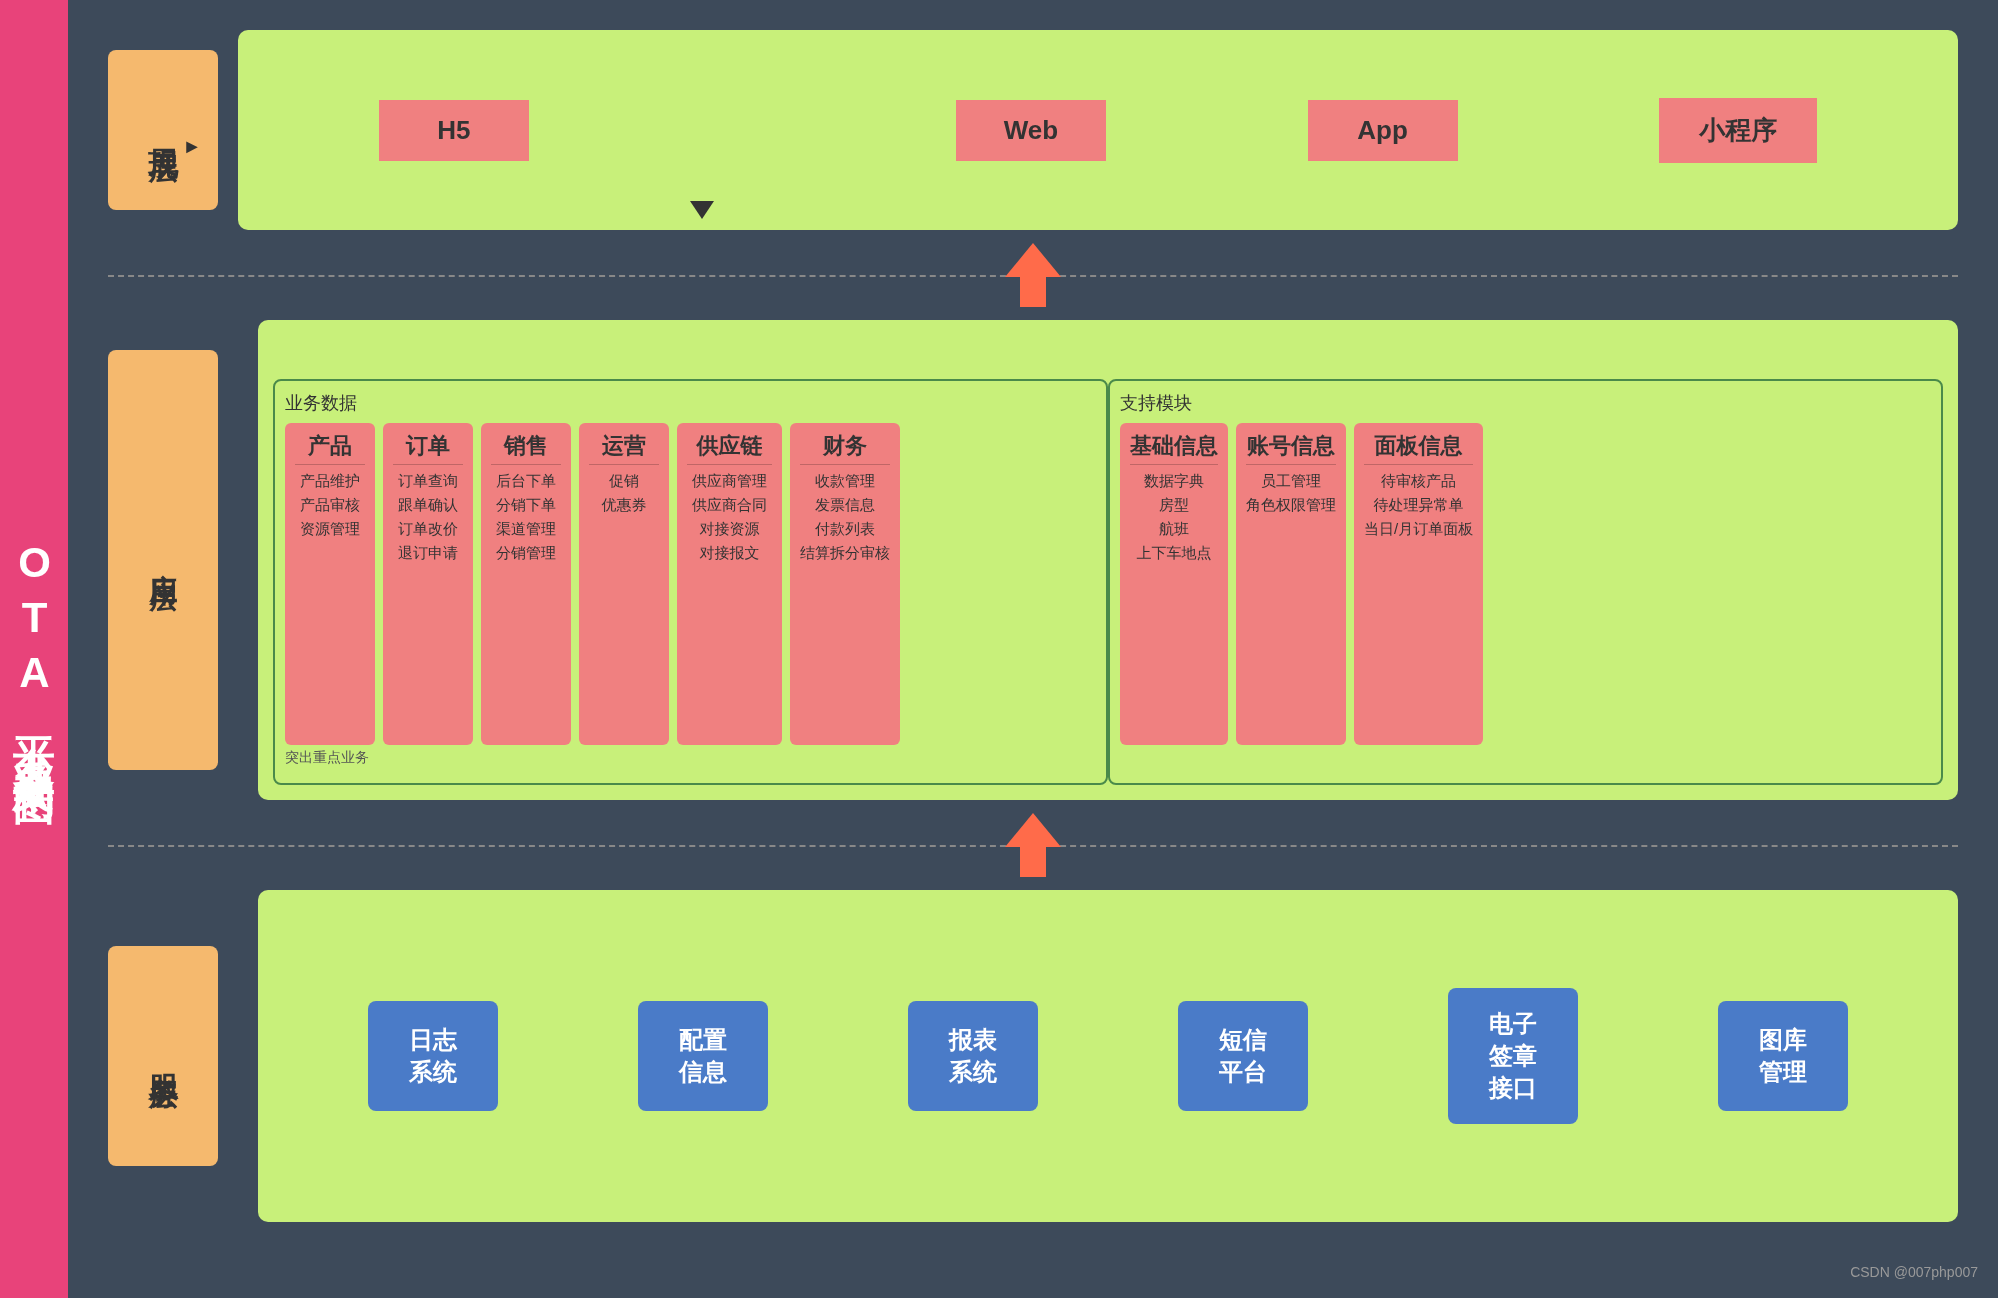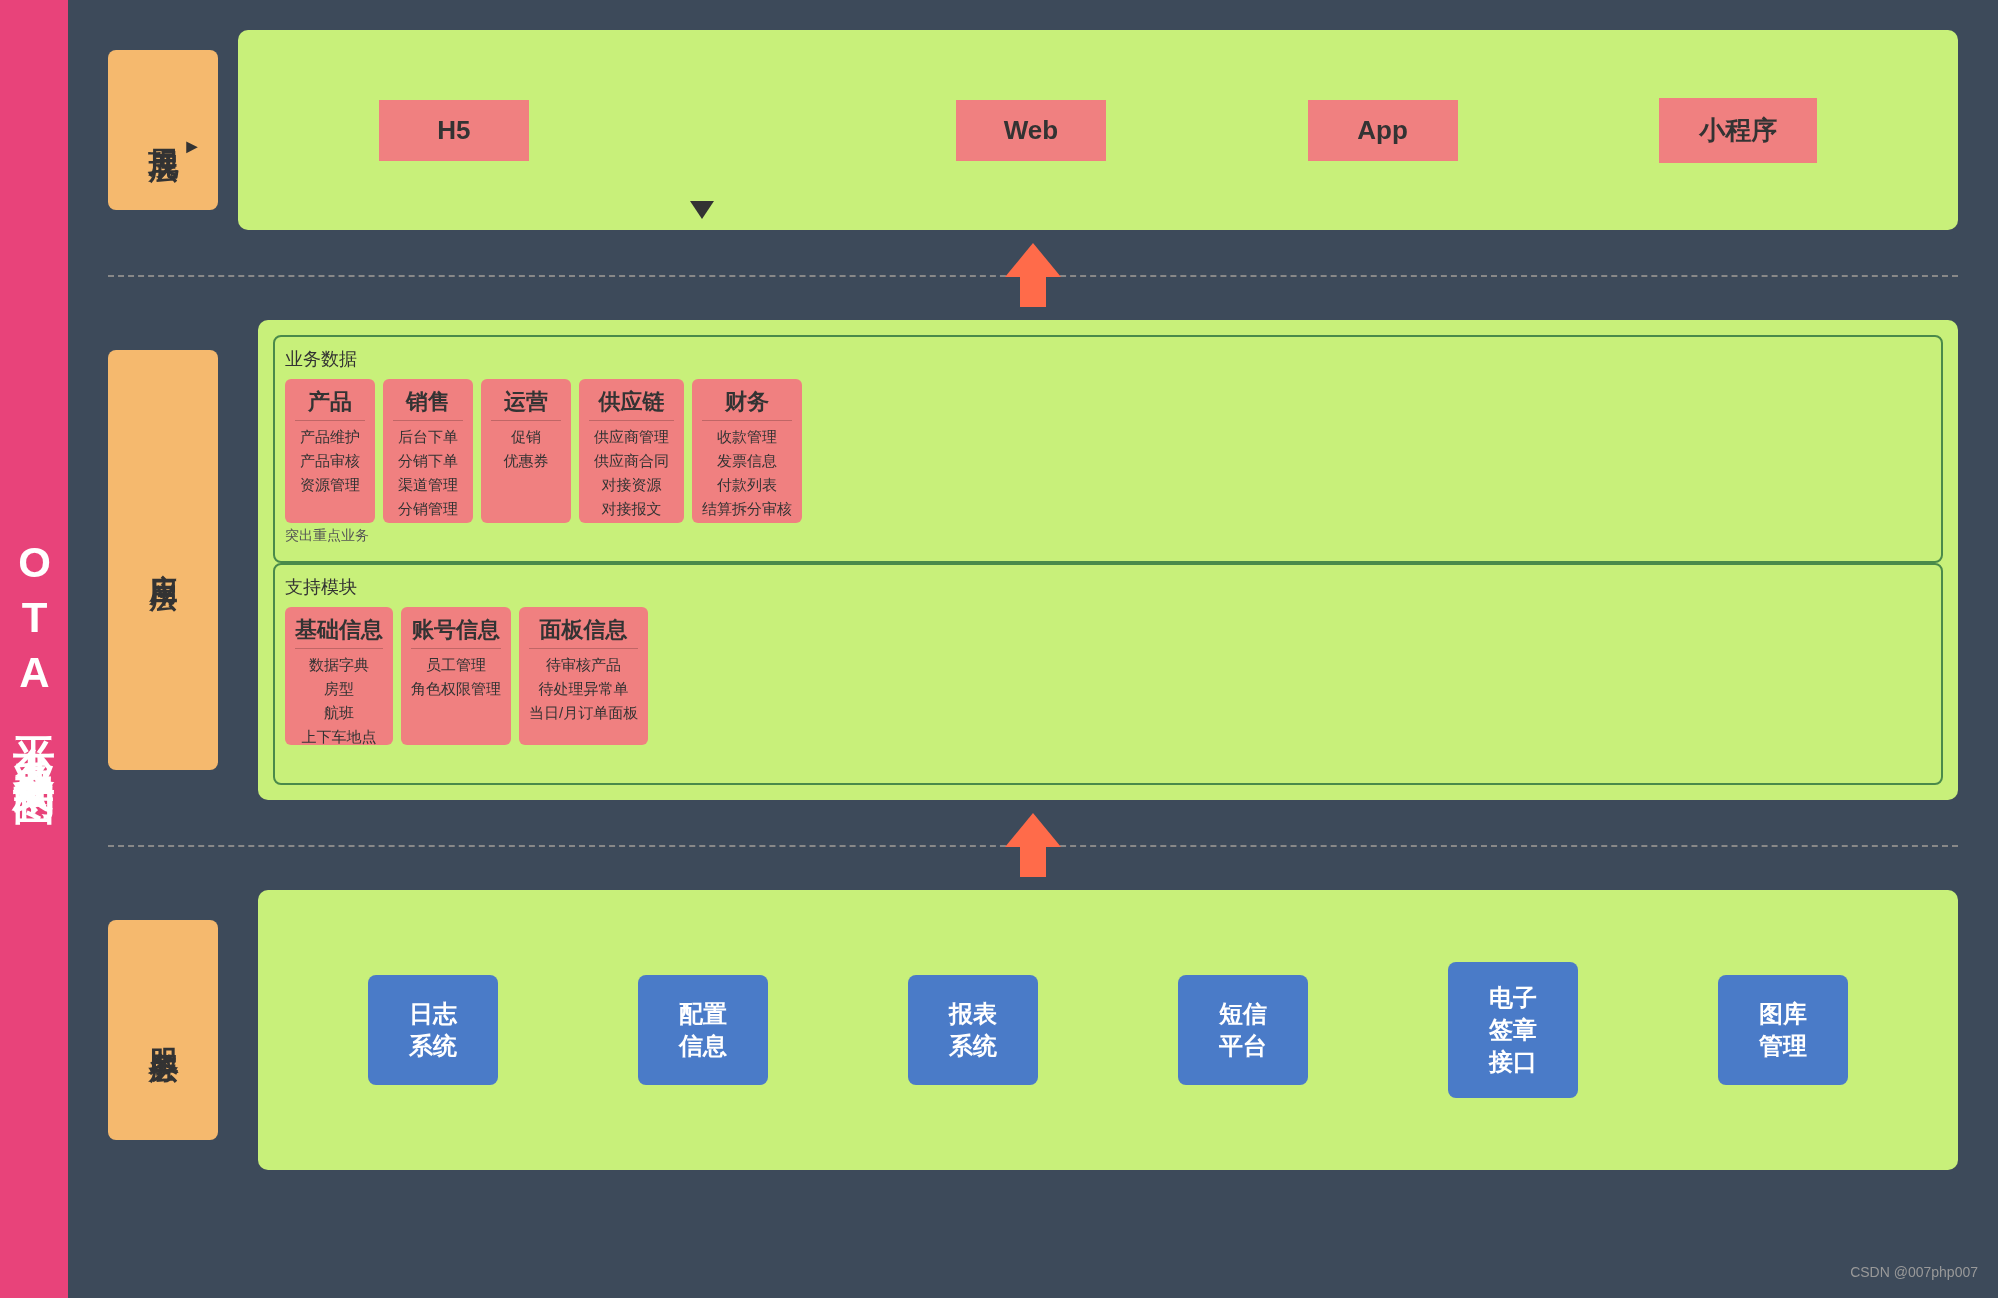--- a/index.html
+++ b/index.html
@@ -175,27 +175,28 @@
       border: 2px solid #4a8a4a;
       border-radius: 8px;
       padding: 10px;
       flex: 1;
       position: relative;
     }
 
     
     .app-inner {
       display: flex;
-      flex-direction: column;
-      flex: 1;
+      flex-direction: row;
+      flex: 1;
+      margin-top: 44px;
     }
 
     
     .service-layer {
-      height: 280px;
+      height: 332px;
     }
     .service-layer .layer-label {
       width: 110px;
       height: 220px;
       align-self: center;
       margin-right: 20px;
     }
     .service-layer .layer-content {
       flex: 1;
       background-color: #c8f07a;
@@ -278,20 +279,27 @@
           <div class="section-label">业务数据</div>
           <div class="business-modules">
 
             <div class="business-module">
               <div class="module-title">产品</div>
               <div class="module-item">产品维护</div>
               <div class="module-item">产品审核</div>
               <div class="module-item">资源管理</div>
             </div>
 
+            <div class="business-module">
+              <div class="module-title">订单</div>
+              <div class="module-item">订单查询</div>
+              <div class="module-item">跟单确认</div>
+              <div class="module-item">订单改价</div>
+              <div class="module-item">退订申请</div>
+            </div>
 
             <div class="business-module">
               <div class="module-title">销售</div>
               <div class="module-item">后台下单</div>
               <div class="module-item">分销下单</div>
               <div class="module-item">渠道管理</div>
               <div class="module-item">分销管理</div>
             </div>
 
             <div class="business-module">

